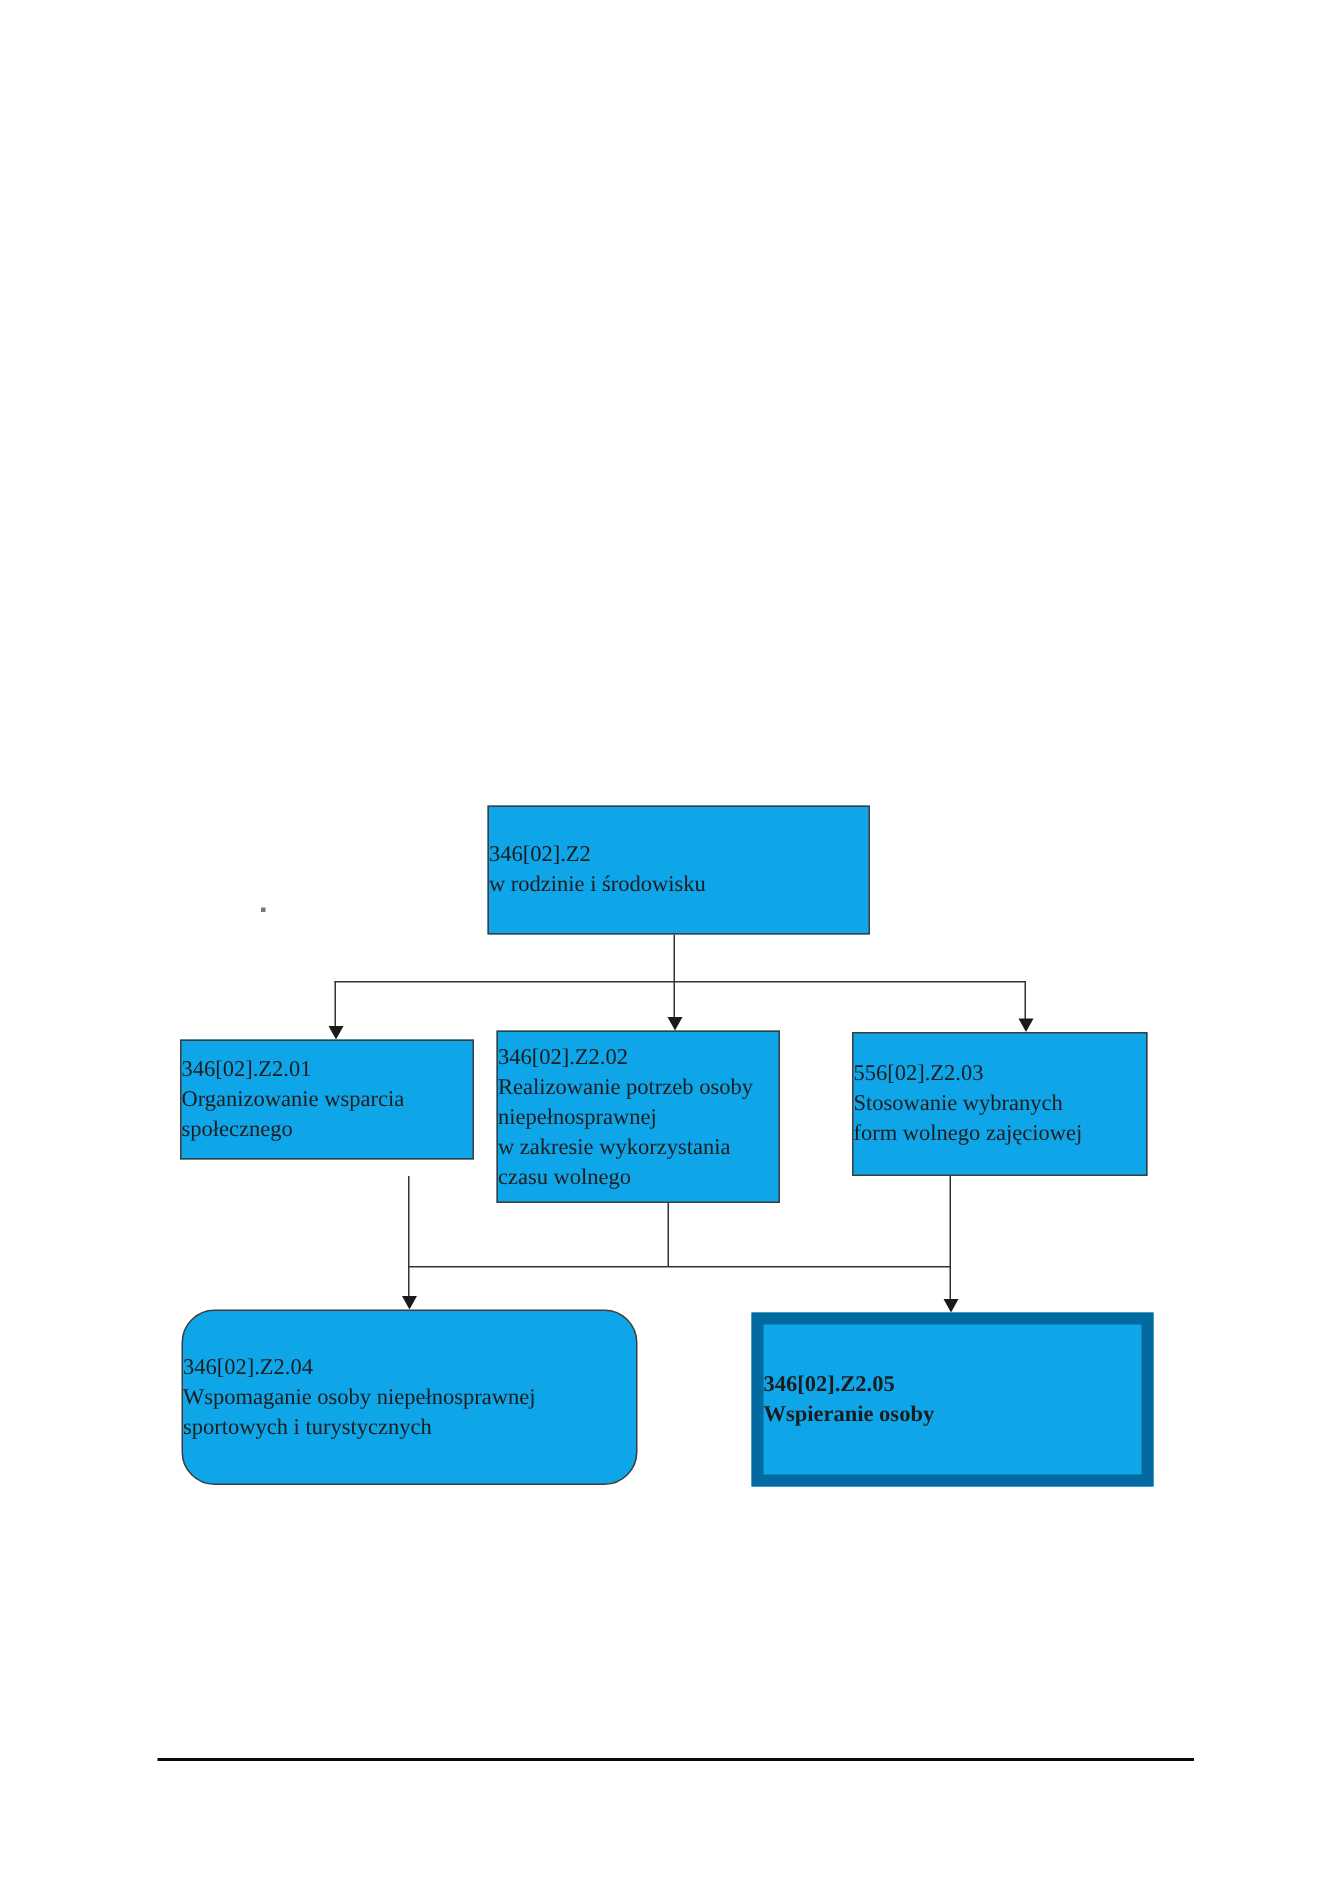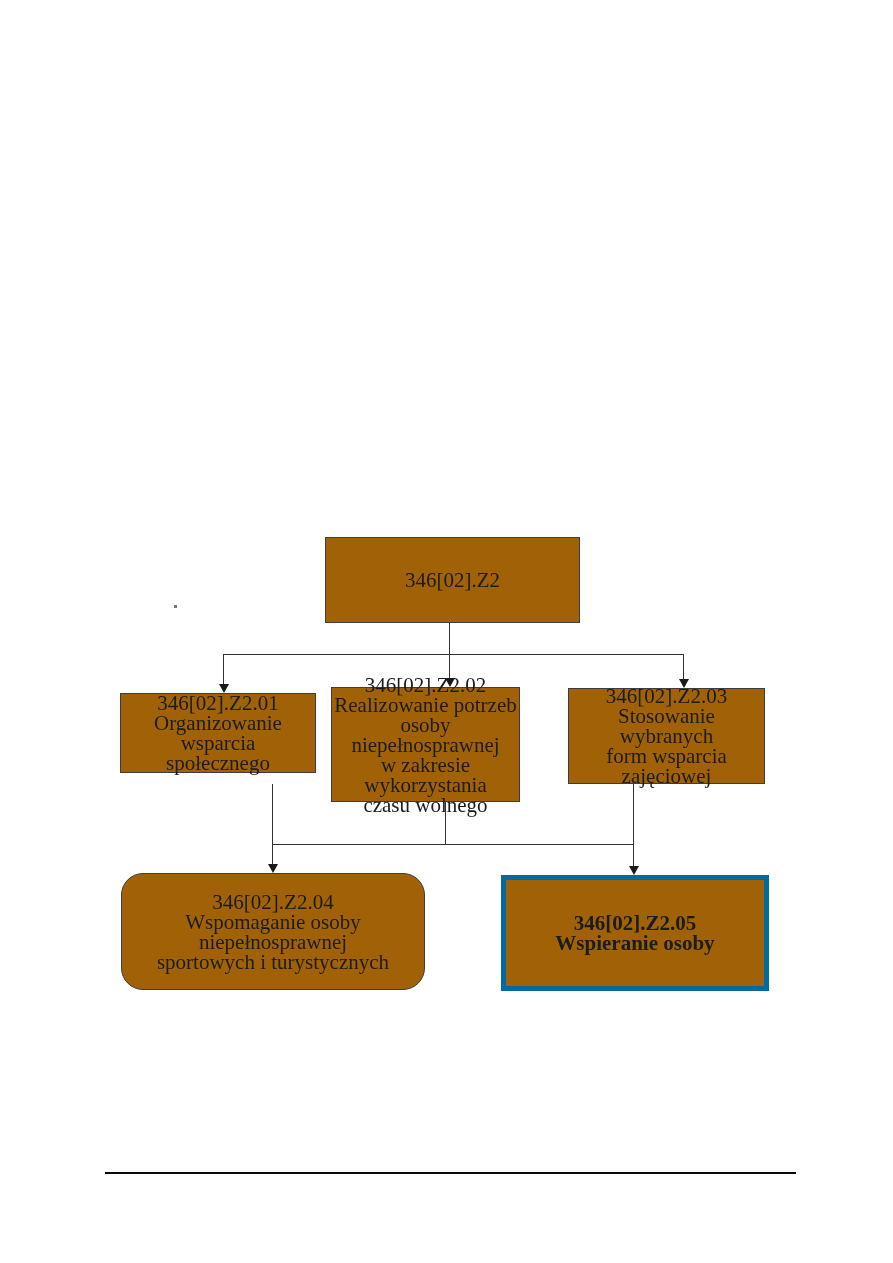--- a/index.html
+++ b/index.html
@@ -13,30 +13,29 @@
     height: 1263px;
     background: #ffffff;
     font-family: "Liberation Serif", "DejaVu Serif", serif;
     color: #1c1c1c;
     overflow: hidden;
   }
   .node {
     position: absolute;
     box-sizing: border-box;
     border: 1px solid #3d3d3d;
-    background: #a16207;
+    background: #0ea5e9;
     display: flex;
     flex-direction: column;
     justify-content: center;
-    text-align: center;
-    font-size: 21px;
+    font-size: 15px;
     line-height: 20px;
   }
   .node.emphasis {
-    border: 5px solid #0369a1;
+    border: 8px solid #0369a1;
     font-weight: bold;
   }
   .n0 { left: 325px; top: 537px; width: 255px; height: 86px; }
   .n1 { left: 120px; top: 693px; width: 196px; height: 80px; }
   .n2 { left: 331px; top: 687px; width: 189px; height: 115px; }
   .n3 { left: 568px; top: 688px; width: 197px; height: 96px; }
   .n4 { left: 121px; top: 873px; width: 304px; height: 117px; border-radius: 22px; }
   .n5 { left: 501px; top: 875px; width: 268px; height: 116px; }
 
   .cline {
@@ -87,20 +86,21 @@
 <body>
 
 <div id="page">
 
   <div class="stray-dot"></div>
 
   <div>
 
     <div class="node n0">
       <div>346[02].Z2</div>
+      <div>w rodzinie i środowisku</div>
     </div>
 
     <div class="cline v-top"></div>
     <div class="cline h-top"></div>
     <div class="cline v-t-l"></div>
     <div class="cline v-t-m"></div>
     <div class="cline v-t-r"></div>
     <div class="arrow a-t-l"></div>
     <div class="arrow a-t-m"></div>
     <div class="arrow a-t-r"></div>
@@ -113,23 +113,23 @@
 
     <div class="node n2">
       <div>346[02].Z2.02</div>
       <div>Realizowanie potrzeb osoby</div>
       <div>niepełnosprawnej</div>
       <div>w zakresie wykorzystania</div>
       <div>czasu wolnego</div>
     </div>
 
     <div class="node n3">
-      <div>346[02].Z2.03</div>
+      <div>556[02].Z2.03</div>
       <div>Stosowanie wybranych</div>
-      <div>form wsparcia zajęciowej</div>
+      <div>form wolnego zajęciowej</div>
     </div>
 
     <div class="cline v-b-1"></div>
     <div class="cline v-b-2"></div>
     <div class="cline v-b-3"></div>
     <div class="cline h-bot"></div>
     <div class="cline v-b-4"></div>
     <div class="cline v-b-5"></div>
     <div class="arrow a-b-4"></div>
     <div class="arrow a-b-5"></div>

